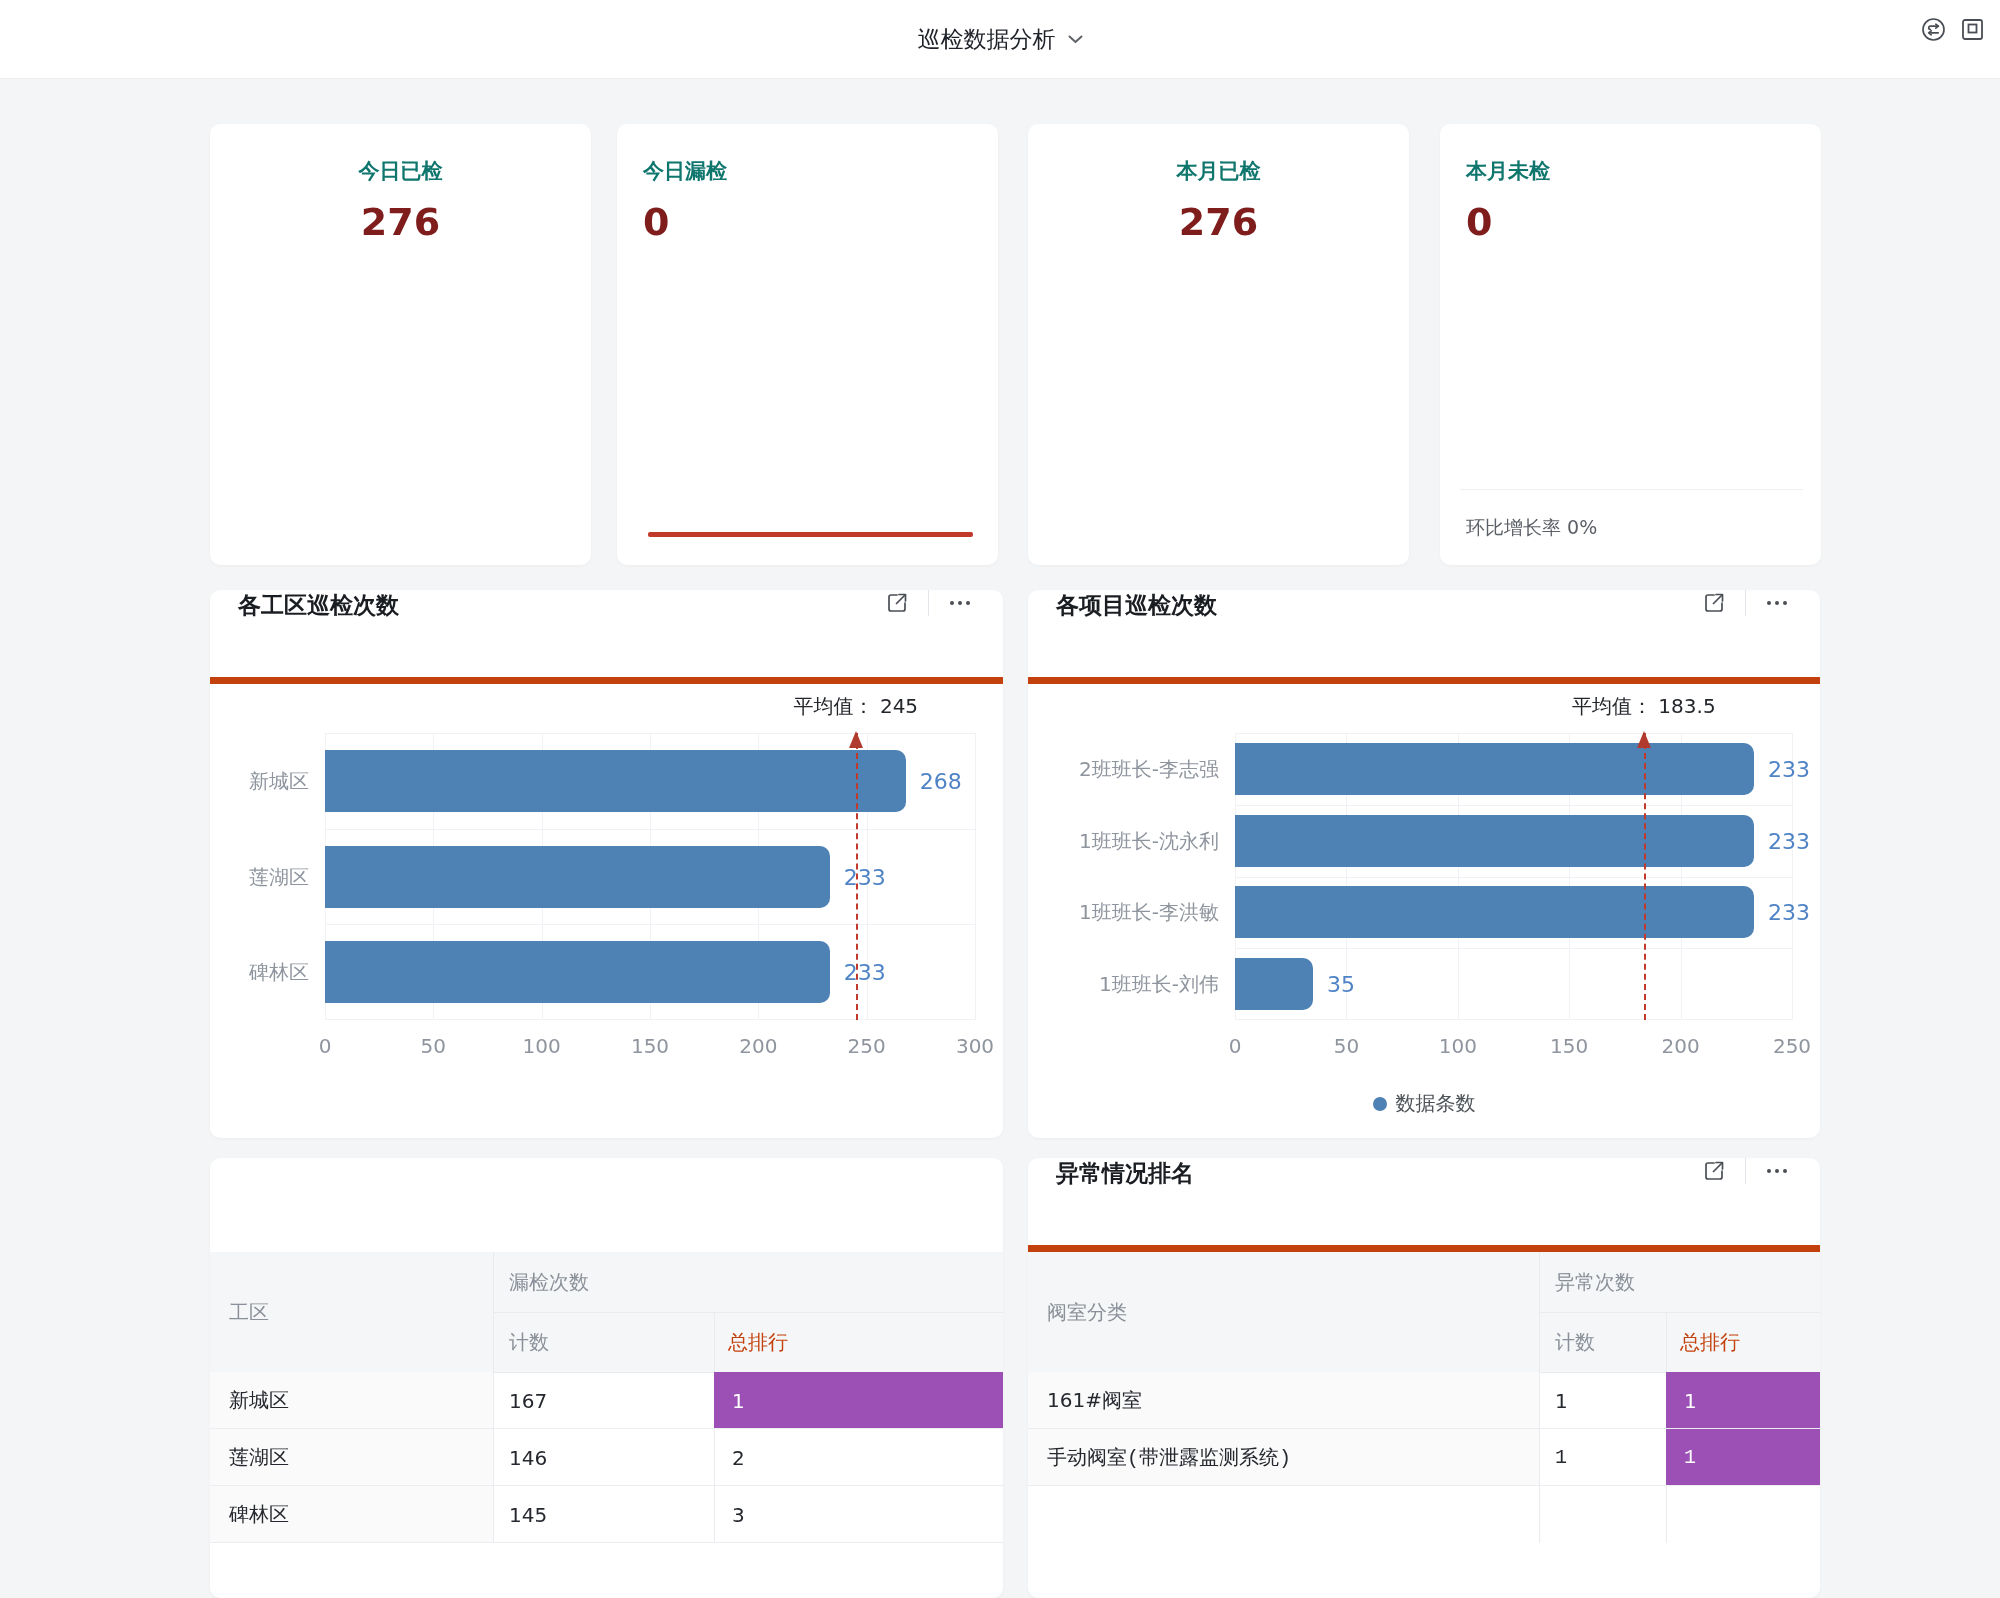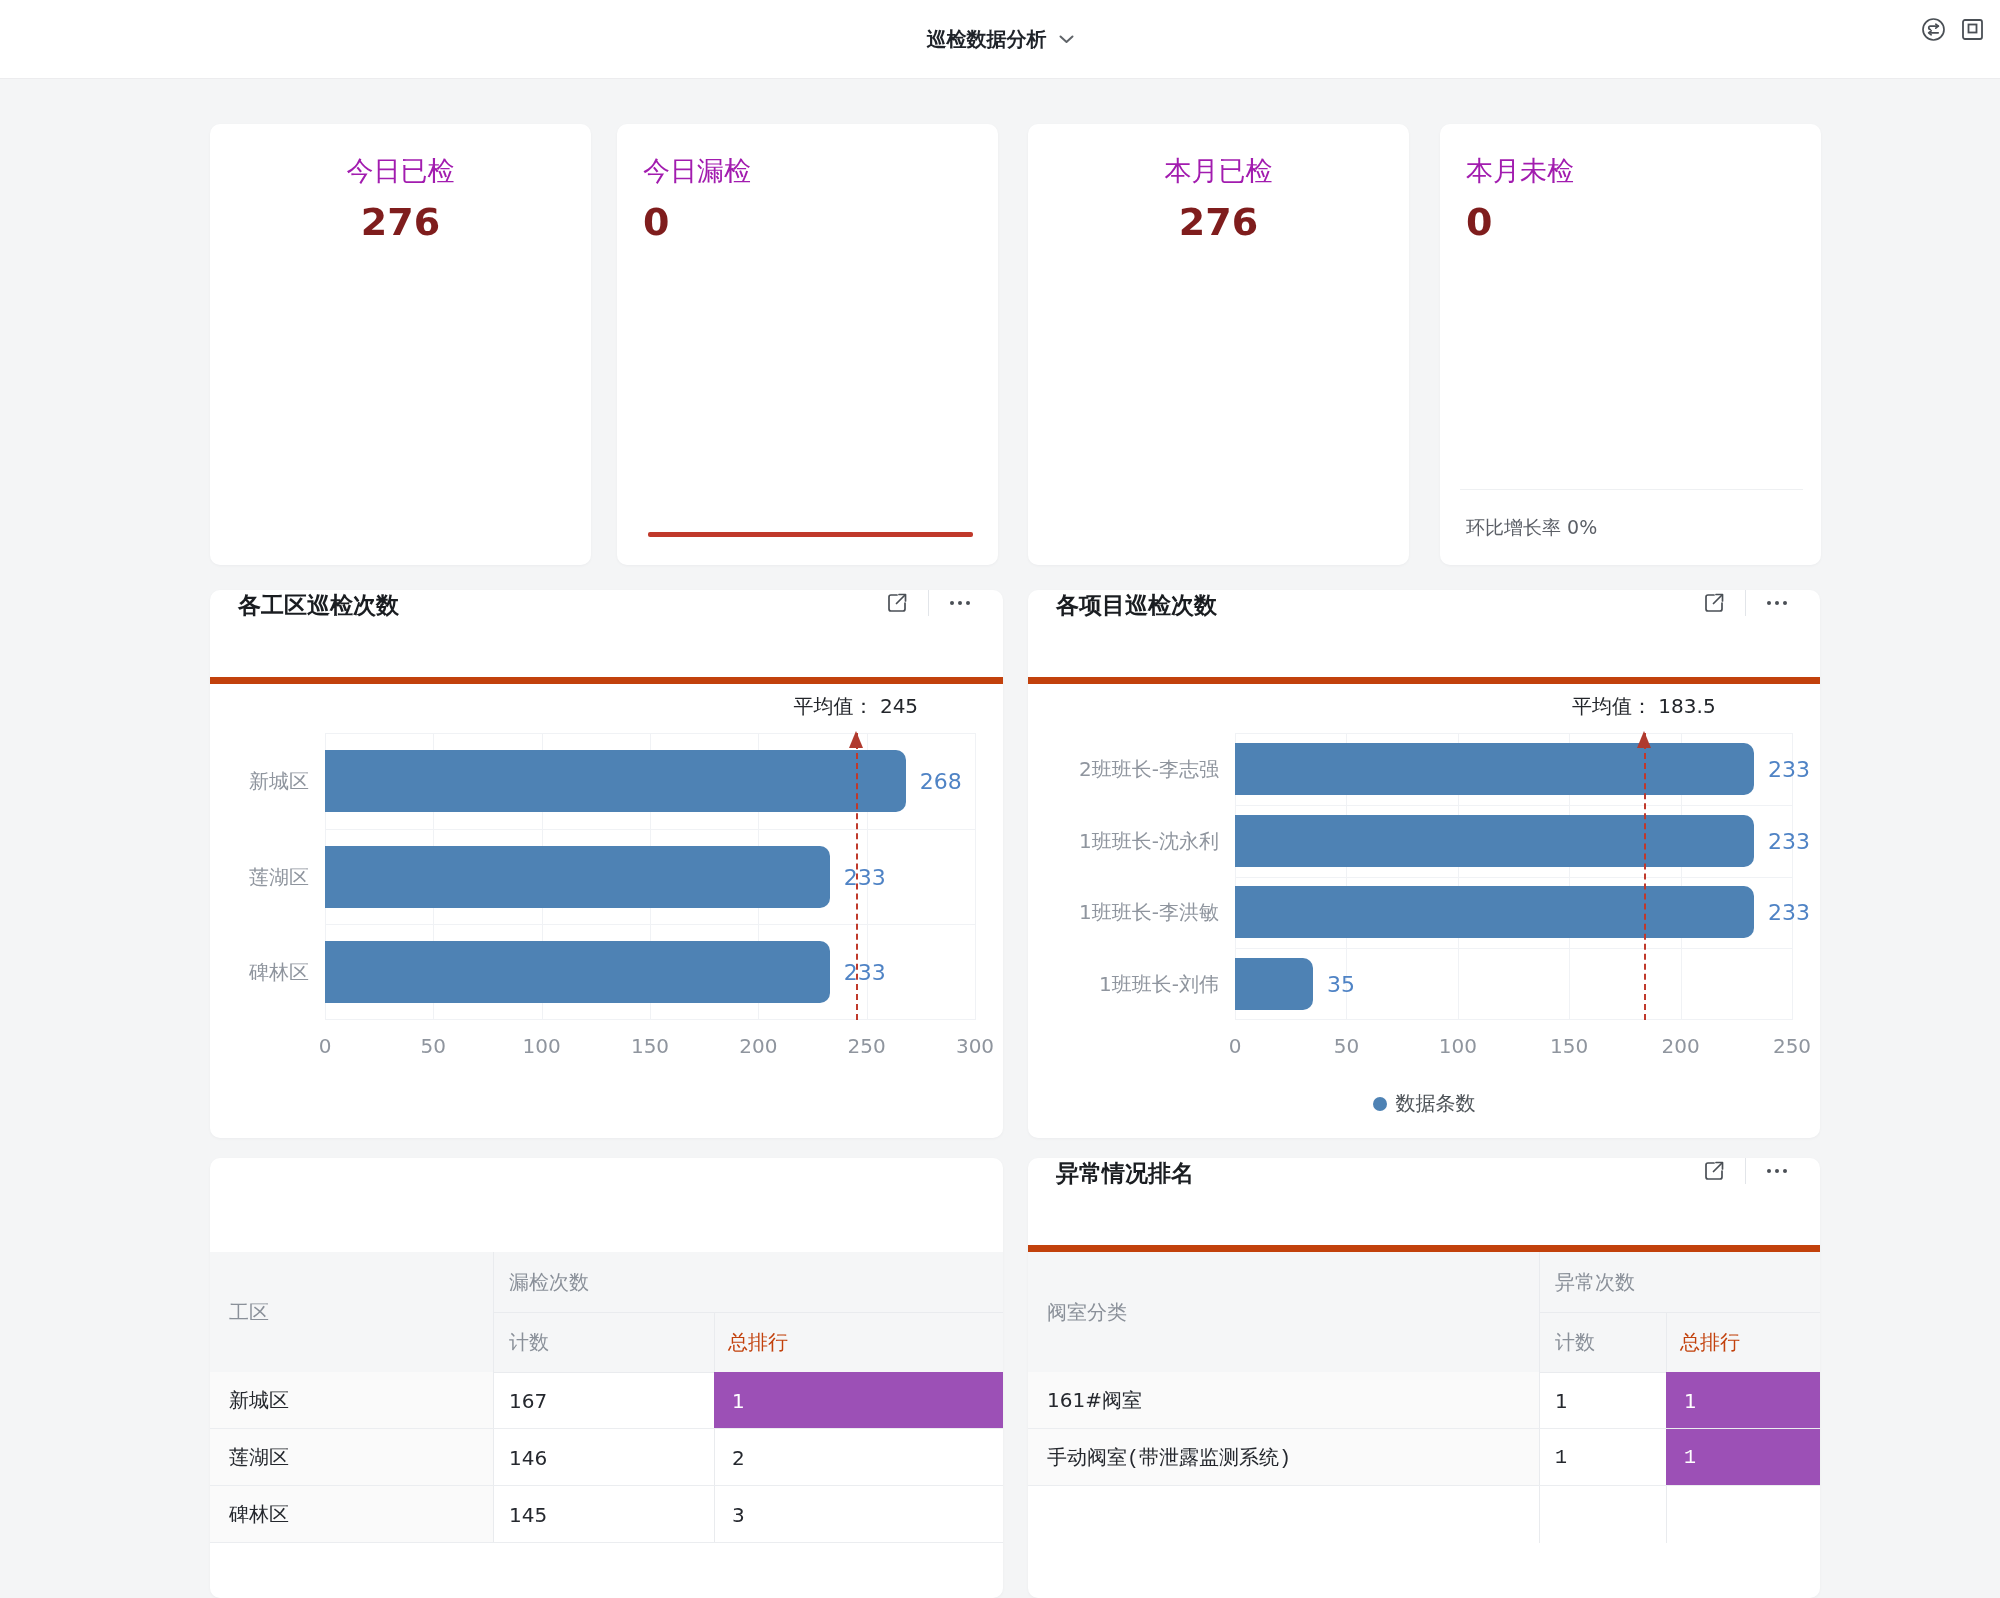--- a/index.html
+++ b/index.html
@@ -12,32 +12,32 @@
   }
   
   .app-header {
     position:absolute; left:0; top:0; width:2000px; height:79px;
     background:#fff; border-bottom:1px solid #ececee;
   }
   .app-title-wrap {
     position:absolute; left:0; right:0; top:0; height:79px;
     display:flex; align-items:center; justify-content:center; gap:12px;
   }
-  .app-title { font-size:20px; font-weight:bold; color:#1f2329; }
+  .app-title { font-size:23px; font-weight:normal; color:#1f2329; }
   .hdr-icons { position:absolute; right:14px; top:0; height:58px; display:flex; align-items:center; gap:12px; }
   .hdr-icon { width:27px; height:27px; display:inline-flex; align-items:center; justify-content:center; cursor:pointer; }
   
   .card {
     position:absolute; background:#fff; border-radius:10px;
     box-shadow:0 1px 3px rgba(30,35,40,.04);
   }
   .stat-card { top:124px; width:381px; height:441px; }
   #stat0 { left:210px; } #stat1 { left:617px; }
   #stat2 { left:1028px; } #stat3 { left:1440px; }
-  .stat-label { margin-top:33px; font-size:27px; color:#a21caf; line-height:28px; }
+  .stat-label { margin-top:33px; font-size:21px; color:#0f766e; line-height:28px;font-weight:bold; }
   .stat-value { margin-top:6px; font-size:38px; font-weight:bold; color:#7f1d1d; line-height:62px; }
   .al-center .stat-label, .al-center .stat-value { text-align:center; }
   .al-left .stat-label, .al-left .stat-value { text-align:left; padding-left:26px; }
   .red-underline {
     position:absolute; left:31px; bottom:28px; width:325px; height:5px;
     border-radius:2px;
   }
   .stat-divider { position:absolute; left:20px; right:18px; top:365px; height:1px; background:#eef0f2; }
   .stat-footer { position:absolute; left:26px; top:391px; font-size:19px; color:#5b5f66; }
   

